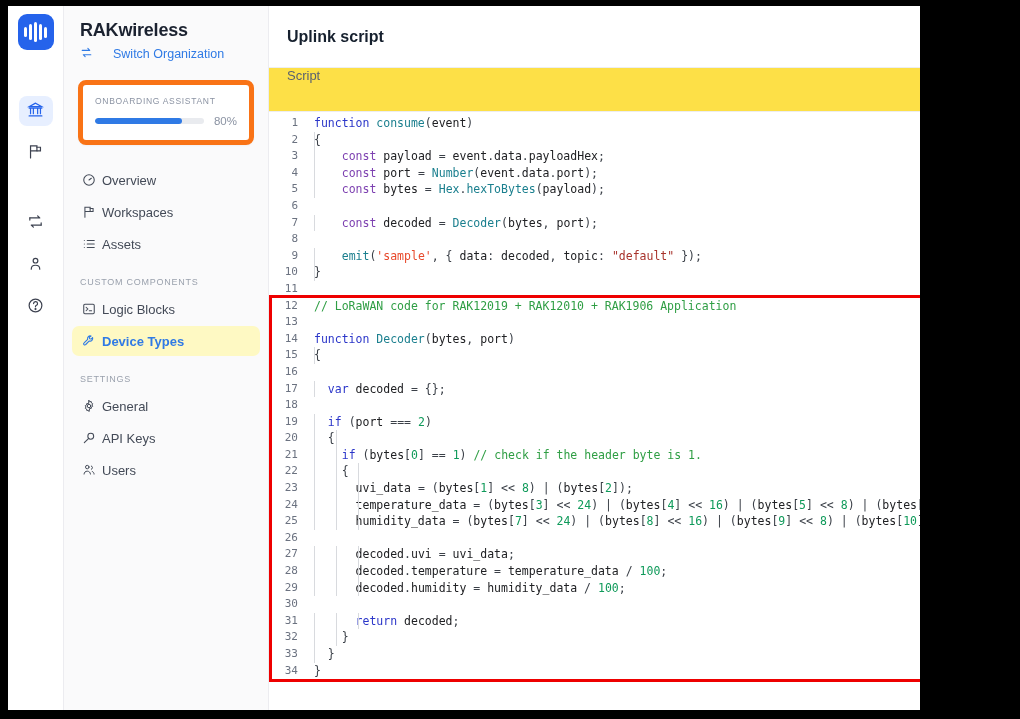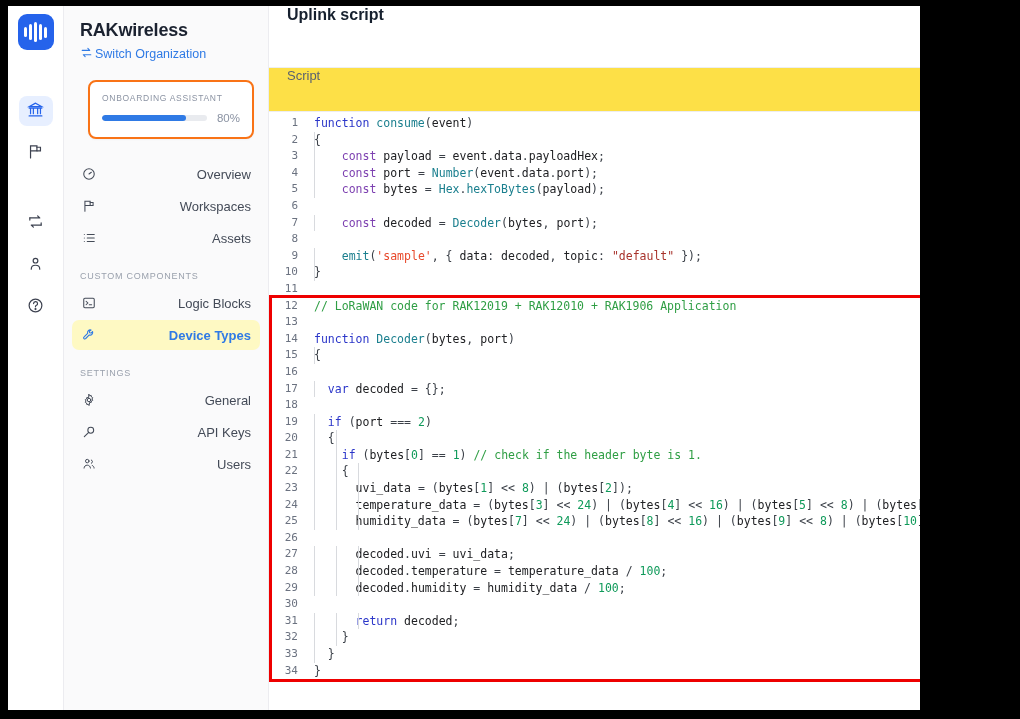--- a/index.html
+++ b/index.html
@@ -52,58 +52,58 @@
     width: 205px; flex: 0 0 205px;
     background: #fafafb;
     border-right: 1px solid #ececf0;
     padding: 14px 0 0 0;
   }
   .org-title {
     font-size: 18px; font-weight: bold; color: #1b2230;
     padding: 0 16px; letter-spacing: -0.2px;
   }
   .switch-org {
-    display: flex; align-items: center; gap: 2px;
+    display: flex; align-items: center; gap: 20px;
     font-size: 12.5px; color: #2f7ae5; padding: 5px 16px 0 16px;
   }
   .onboard-card {
-    margin: 18px 14px 0 24px;
+    margin: 18px 14px 0 14px;
     background: #ffffff;
-    border: 2px solid #f97316;
+    border: 5px solid #f97316;
     border-radius: 8px;
     padding: 11px 12px 13px 12px;
     box-shadow: 0 1px 2px rgba(16,24,40,.04);
   }
   .onboard-label {
     font-size: 8.5px; letter-spacing: .7px; color: #8b93a3; font-weight: 500;
   }
   .onboard-row { display: flex; align-items: center; gap: 10px; margin-top: 9px; justify-content: flex-end; }
   .bar { flex: 1; height: 6px; border-radius: 4px; background: #e9ebef; overflow: hidden; }
   .bar > i { display: block; height: 100%; background: #2f7ae5; border-radius: 4px; }
   .pct { font-size: 11.5px; color: #8b93a3; }
 
   .nav-section {
     font-size: 9px; letter-spacing: .75px; color: #9aa1ad;
     padding: 0 16px; margin: 18px 0 7px 0; font-weight: 500;
   }
   .nav-list { padding: 0 8px; }
   .nav-item {
     display: flex; align-items: center; gap: 6px;
     height: 30px; padding: 0 9px; margin-bottom: 2px;
-    border-radius: 7px; color: #434a57; font-size: 13px; justify-content: space-between;
+    border-radius: 7px; color: #434a57; font-size: 13px;
   }
   .nav-item .ni { width: 15px; display: flex; align-items: center; justify-content: center; }
   .nav-item.active { background: #fef9c3; color: #2f7ae5; font-weight: bold; }
   .nav-top { margin-top: 20px; }
 
   
   .main { flex: 1; background: #ffffff; display: flex; flex-direction: column; min-width: 0; }
   .main-head {
     height: 62px; flex: 0 0 62px;
-    display: flex; align-items: flex-start;
+    display: flex; align-items: center;
     padding: 0 18px;
     border-bottom: 1px solid #eceef2;
   }
   .main-title { font-size: 16px; font-weight: bold; color: #16202e; }
   .script-bar {
     height: 44px; flex: 0 0 44px;
     background: #fde047;
     border-bottom: 1px solid #ededf0;
     display: flex; align-items: flex-start; padding: 0 18px;
     font-size: 13px; color: #5a6170;

